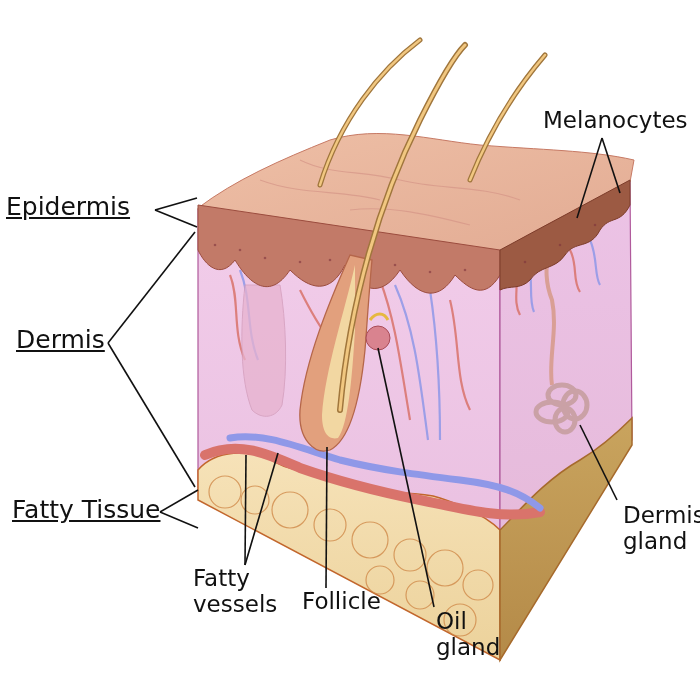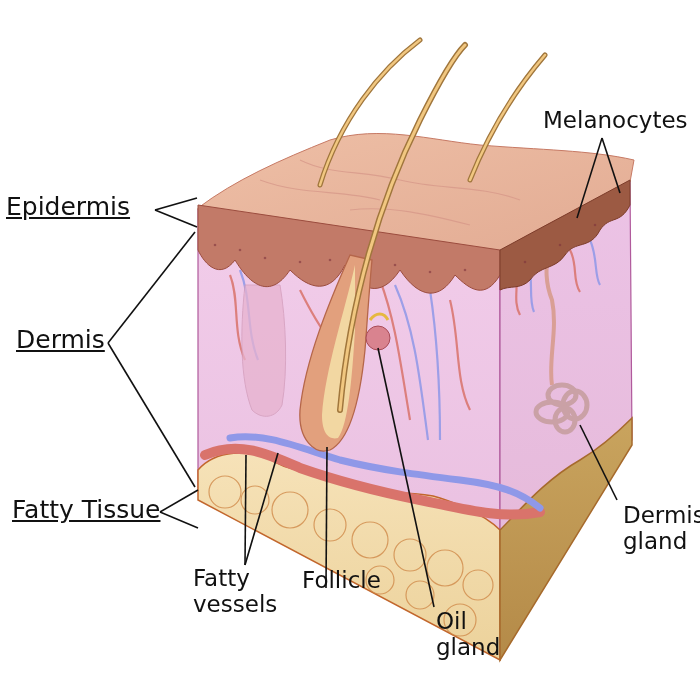--- a/index.html
+++ b/index.html
@@ -156,15 +156,15 @@
 
 <div class="lbl big" style="left:6px;top:193px;">Epidermis</div>
 <div class="lbl big" style="left:16px;top:326px;">Dermis</div>
 <div class="lbl big" style="left:12px;top:496px;">Fatty Tissue</div>
 
 <div class="lbl small" style="left:543px;top:108px;">Melanocytes</div>
 <div class="lbl small" style="left:623px;top:503px;">Dermis
 gland</div>
 <div class="lbl small" style="left:193px;top:566px;">Fatty
 vessels</div>
-<div class="lbl small" style="left:302px;top:568px;">Follicle</div>
+<div class="lbl small" style="left:302px;top:589px;">Follicle</div>
 <div class="lbl small" style="left:436px;top:609px;">Oil
 gland</div>
 
 </body></html>

